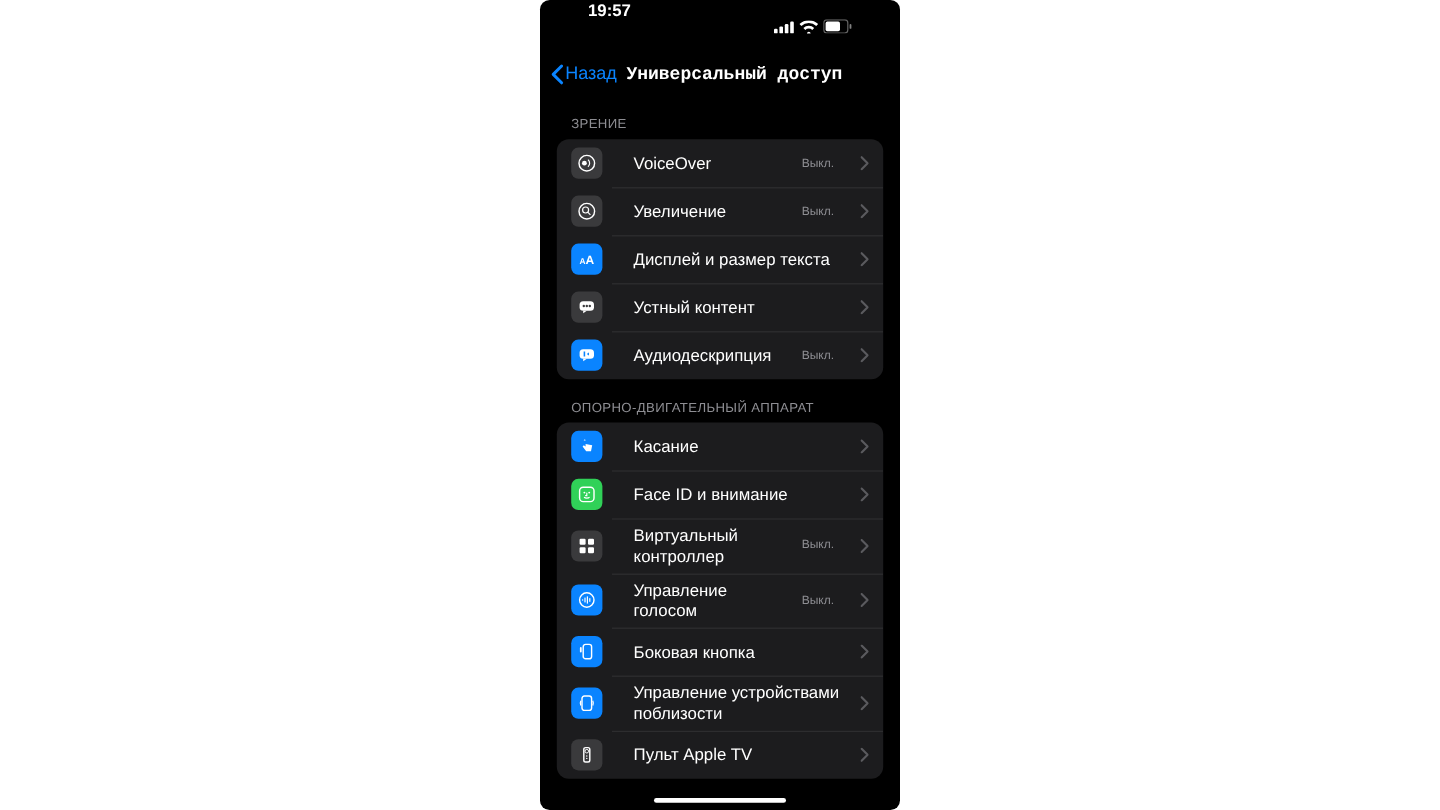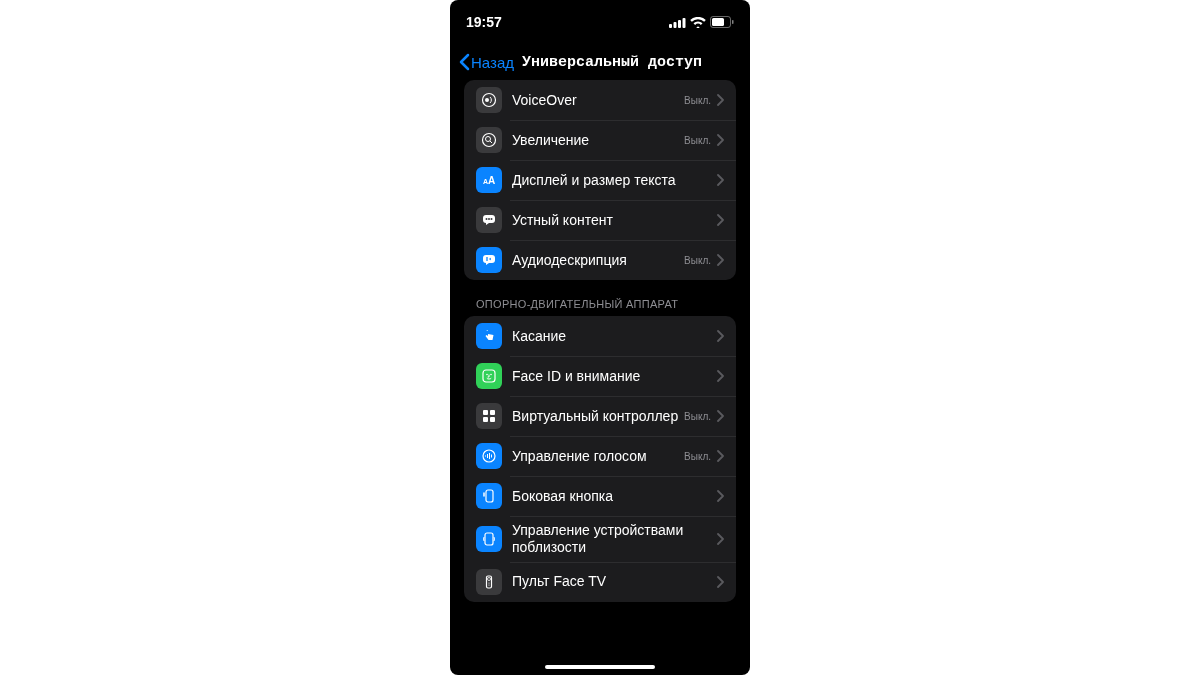--- a/index.html
+++ b/index.html
@@ -19,37 +19,36 @@
     background: #000;
     border-radius: 8px;
     overflow: hidden;
     position: relative;
     color: #fff;
   }
   .status-bar {
     height: 44px;
     display: flex;
     justify-content: space-between;
-    align-items: center;
-    padding: 0 16px;
+    padding: 0 40px;
     font-size: 14px;
     font-weight: 600;
   }
   .status-right { display: flex; align-items: center; gap: 4px; }
   .status-right svg { display: block; }
   .nav-bar {
     height: 36px;
     display: flex;
     align-items: center;
     padding: 0 8px;
     gap: 4px;
   }
   .back-btn {
     display: flex;
-    align-items: center;
+    align-items: flex-start;
     color: #0a84ff;
     font-size: 15px;
     cursor: pointer;
   }
   .back-btn svg { margin-right: 1px; }
   .nav-title {
     font-size: 15px;
     font-weight: 600;
     color: #fff;
     margin-left: 4px;
@@ -72,20 +71,21 @@
     border-radius: 10px;
     overflow: hidden;
   }
   .row {
     display: flex;
     align-items: center;
     min-height: 40px;
     padding: 6px 12px;
     position: relative;
     cursor: pointer;
+    gap: 16px;
   }
   .row + .row::before {
     content: "";
     position: absolute;
     left: 46px;
     right: 0;
     top: 0;
     height: 1px;
     background: rgba(255,255,255,0.08);
   }
@@ -153,20 +153,21 @@
       <svg width="12" height="18" viewBox="0 0 12 18">
           <path d="M10 2L3 9l7 7" stroke="#0a84ff" stroke-width="2.5" fill="none" stroke-linecap="round" stroke-linejoin="round"></path>
         </svg>
       <span>Назад</span>
     </div>
     <div class="nav-title">Универсальный доступ</div>
   </div>
 
   <div class="content">
     <div id="sections">
+        <div class="section-header">ЗРЕНИЕ</div>
         <div class="group">
           <div class="row">
             <div class="icon-box" style="background: rgb(58, 58, 60);">
               <svg width="16" height="16" viewBox="0 0 16 16">
                 <circle cx="8" cy="8" r="6.5" stroke="#fff" stroke-width="1.2" fill="none"></circle>
                 <circle cx="6" cy="8" r="2" fill="#fff"></circle>
                 <path d="M9 5a4 4 0 010 6" stroke="#fff" stroke-width="1" fill="none"></path>
               </svg>
             </div>
             <div class="row-label">VoiceOver</div>
@@ -315,21 +316,21 @@
           </div>
           <div class="row">
             <div class="icon-box" style="background: rgb(58, 58, 60);">
               <svg width="16" height="16" viewBox="0 0 16 16">
                 <rect x="5.5" y="2" width="5" height="12" rx="1.5" stroke="#fff" stroke-width="1.2" fill="none"></rect>
                 <circle cx="8" cy="5" r="1.5" stroke="#fff" stroke-width="0.8" fill="none"></circle>
                 <circle cx="8" cy="9" r="0.6" fill="#fff"></circle>
                 <circle cx="8" cy="11" r="0.6" fill="#fff"></circle>
               </svg>
             </div>
-            <div class="row-label">Пульт Face TV</div>
+            <div class="row-label">Пульт Apple TV</div>
             <svg class="chevron" width="7" height="12" viewBox="0 0 7 12">
               <path d="M1 1l5 5-5 5" stroke="currentColor" stroke-width="1.8" fill="none" stroke-linecap="round" stroke-linejoin="round"></path>
             </svg>
           </div>
         </div>
       </div>
   </div>
 
   <div class="home-indicator"></div>
 </div>

